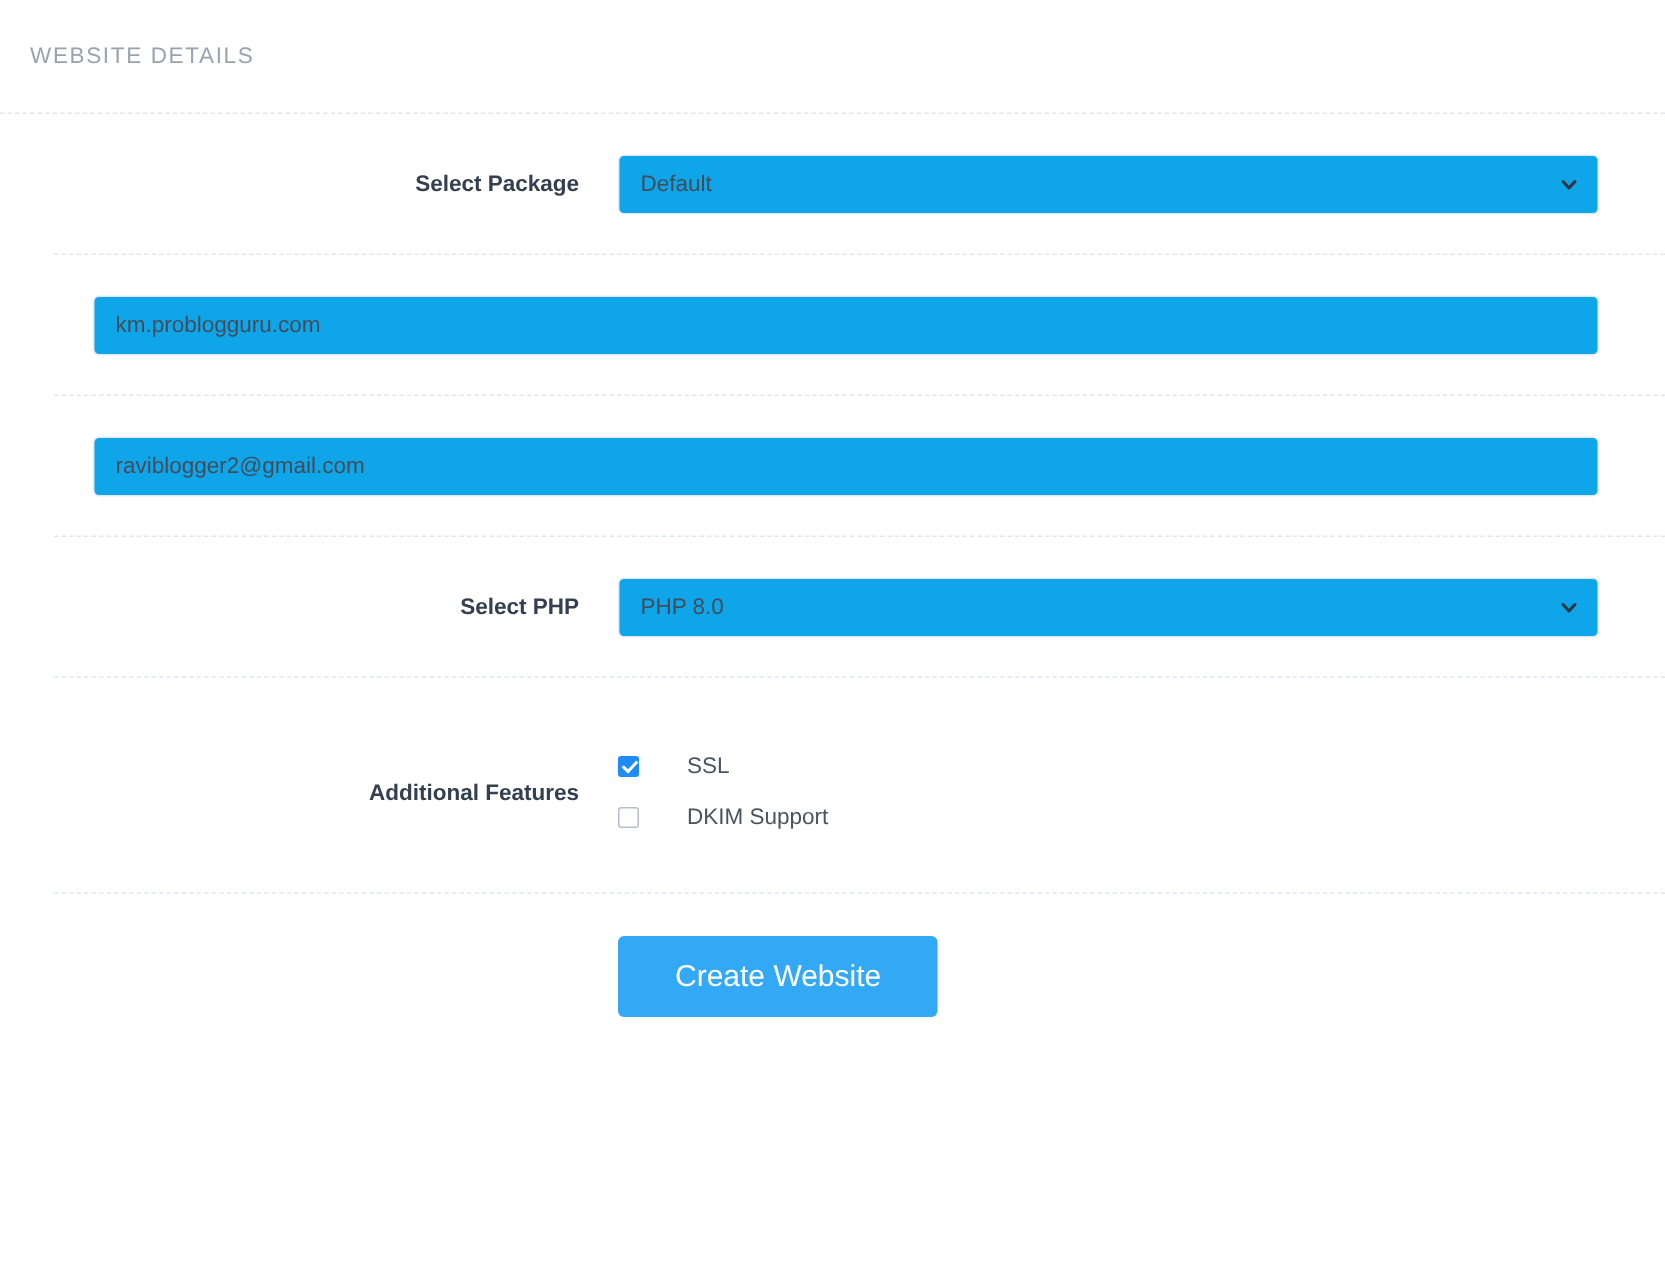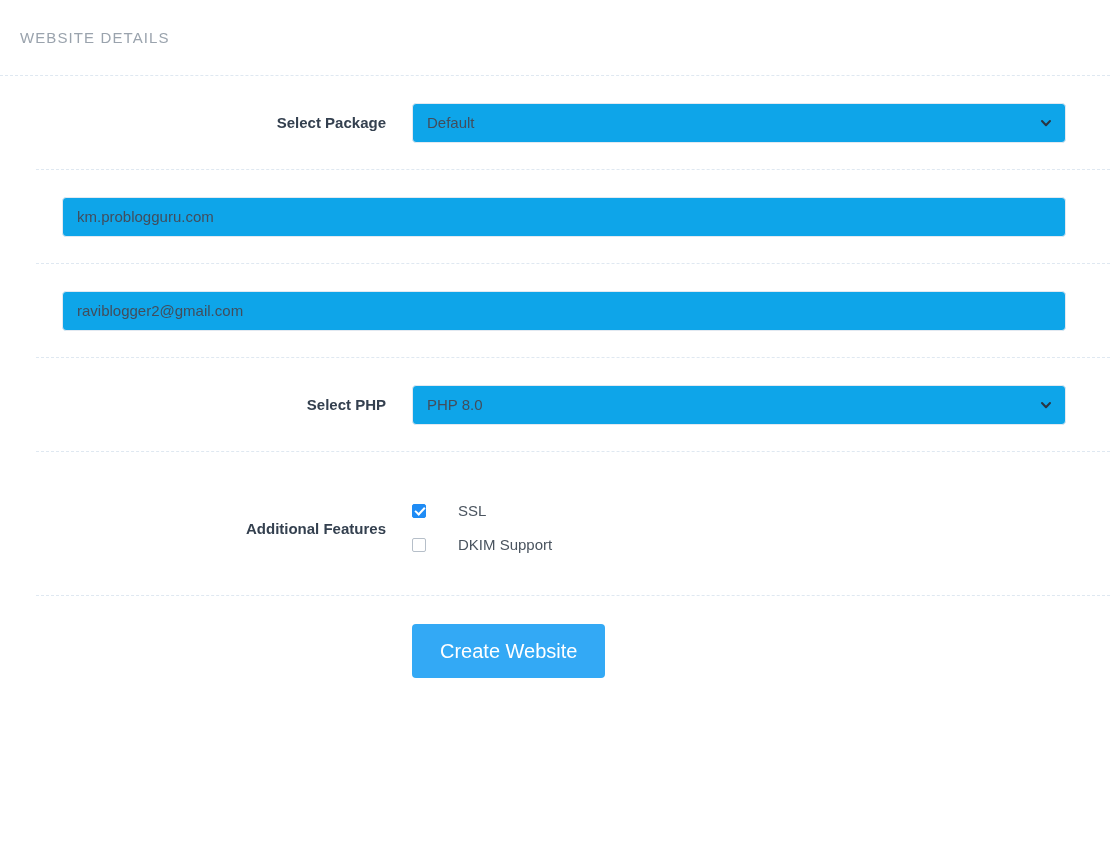--- a/index.html
+++ b/index.html
@@ -159,21 +159,21 @@
 
   
   .btn-primary {
     background: #33a9f5;
     color: #ffffff;
     border: none;
     border-radius: 4px;
     font-family: "Liberation Sans", sans-serif;
     font-size: 20px;
     font-weight: 400;
-    padding: 15px 28px;
+    padding: 15px 38px;
     cursor: pointer;
     line-height: 24px;
   }
 </style>
 </head>
 <body>
 
 <div class="panel">
 
   <div class="panel-header">

